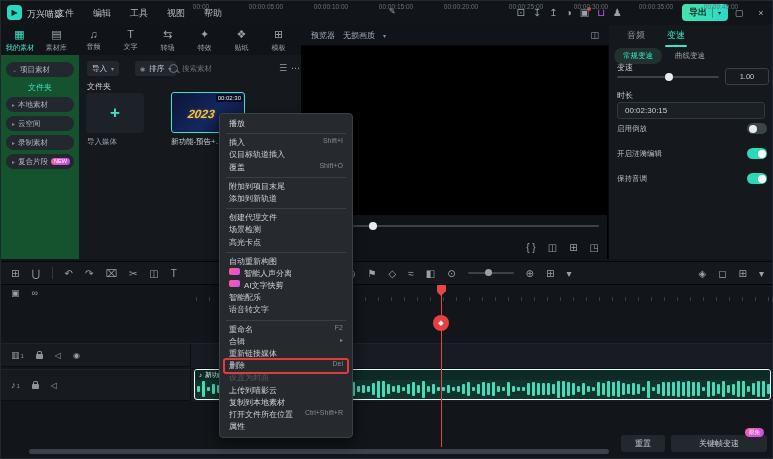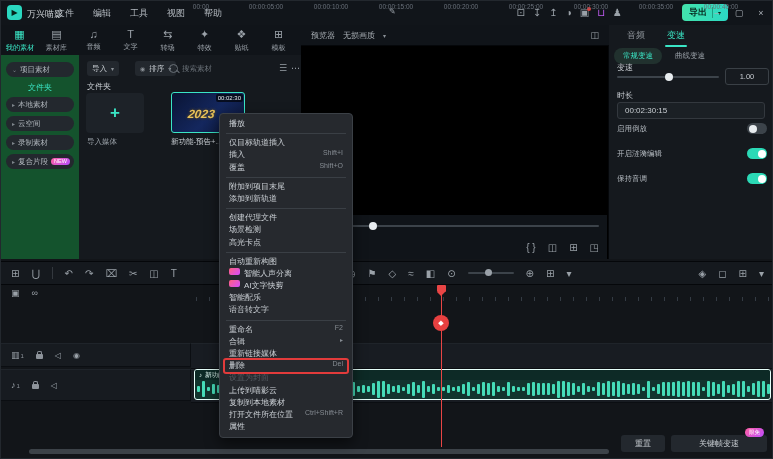--- a/index.html
+++ b/index.html
@@ -547,28 +547,28 @@
 
     </div>
       <div class="mi divider">
       
       
       
       
     </div>
       <div class="mi">
 
-      <span class="ml">仅目标轨道插入</span>
-      <span class="ms"></span>
-
-    </div>
-      <div class="mi">
-
       <span class="ml">插入</span>
       <span class="ms">Shift+I</span>
+
+    </div>
+      <div class="mi">
+
+      <span class="ml">仅目标轨道插入</span>
+      <span class="ms"></span>
 
     </div>
       <div class="mi">
 
       <span class="ml">覆盖</span>
       <span class="ms">Shift+O</span>
 
     </div>
       <div class="mi divider">
       

